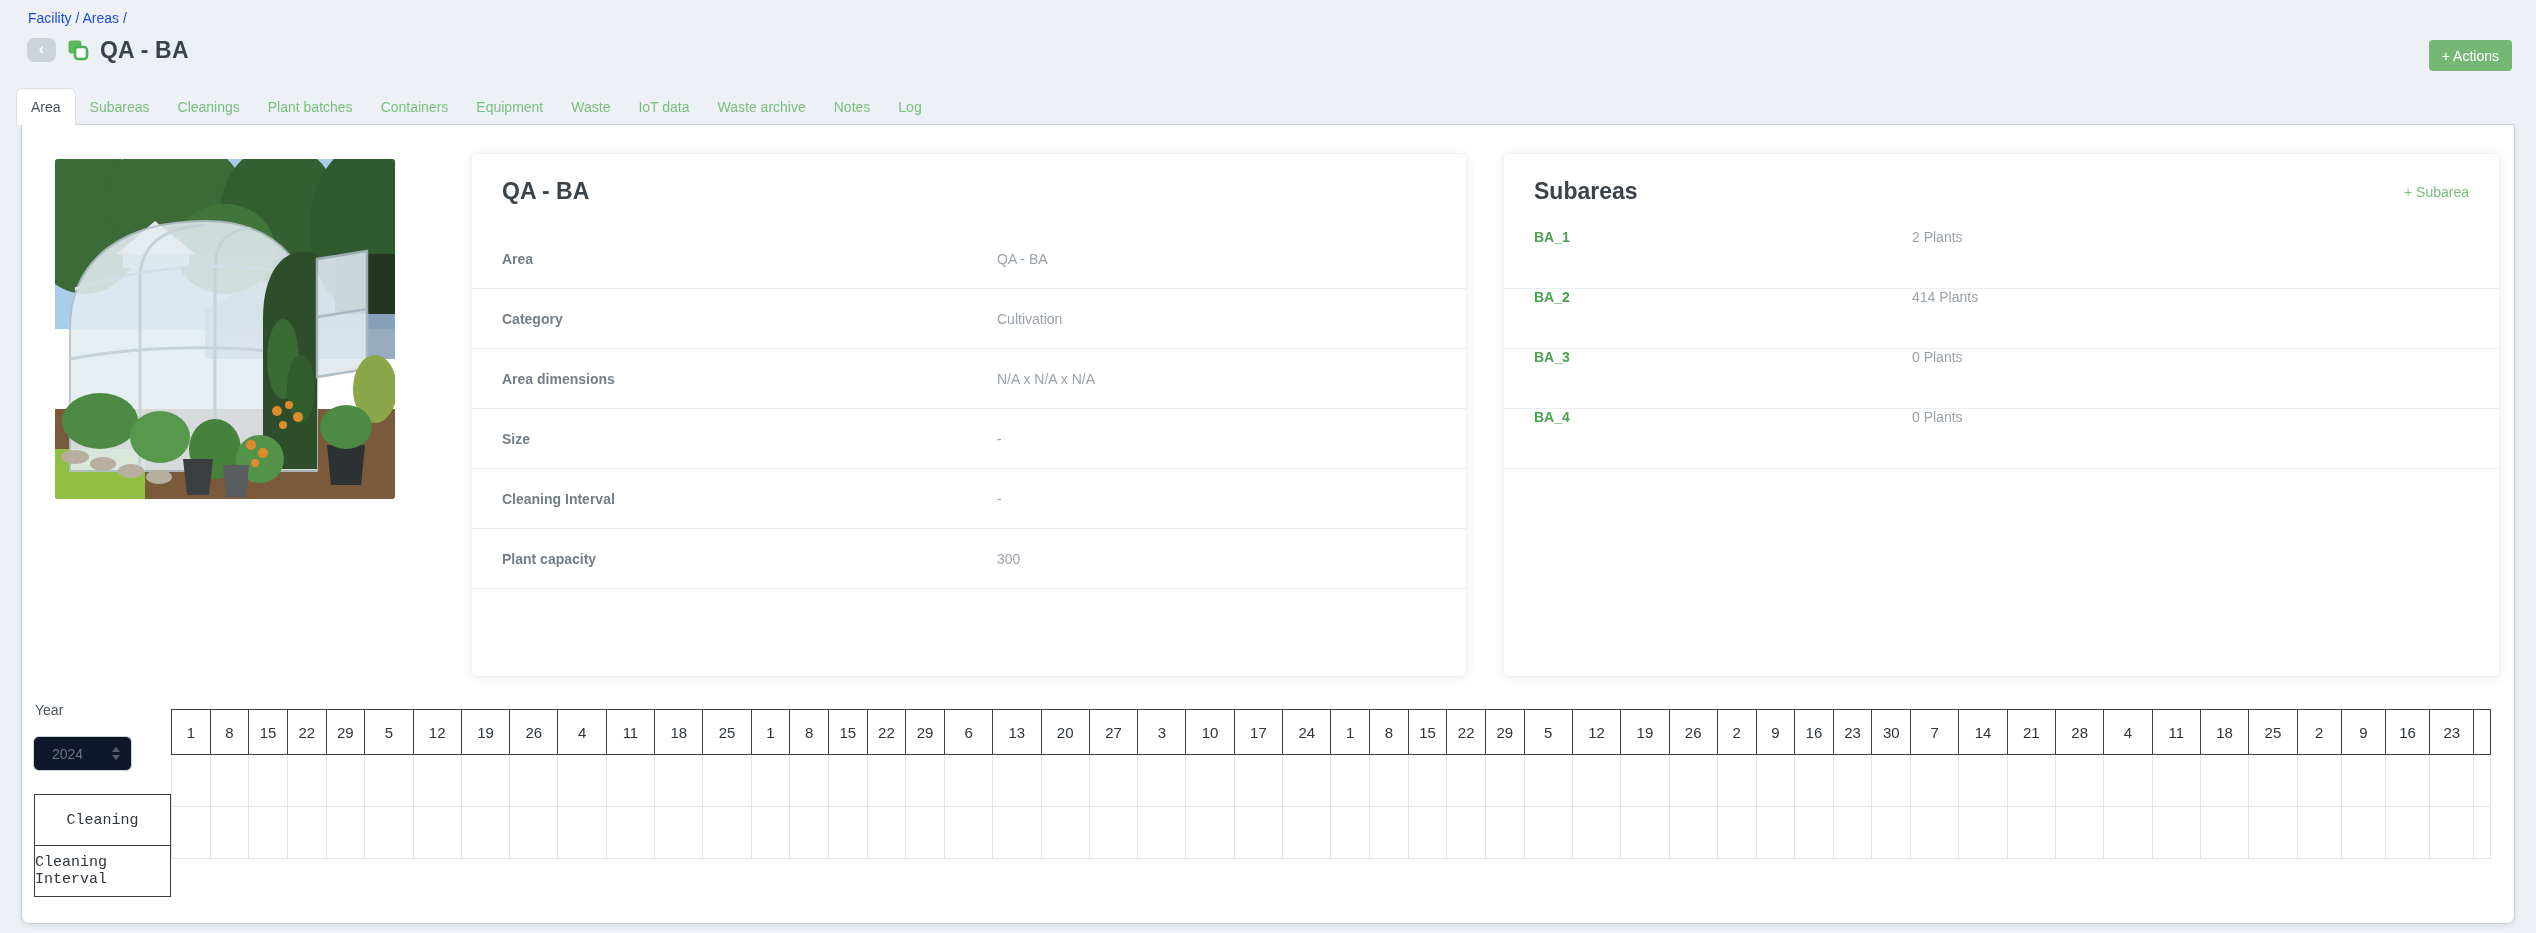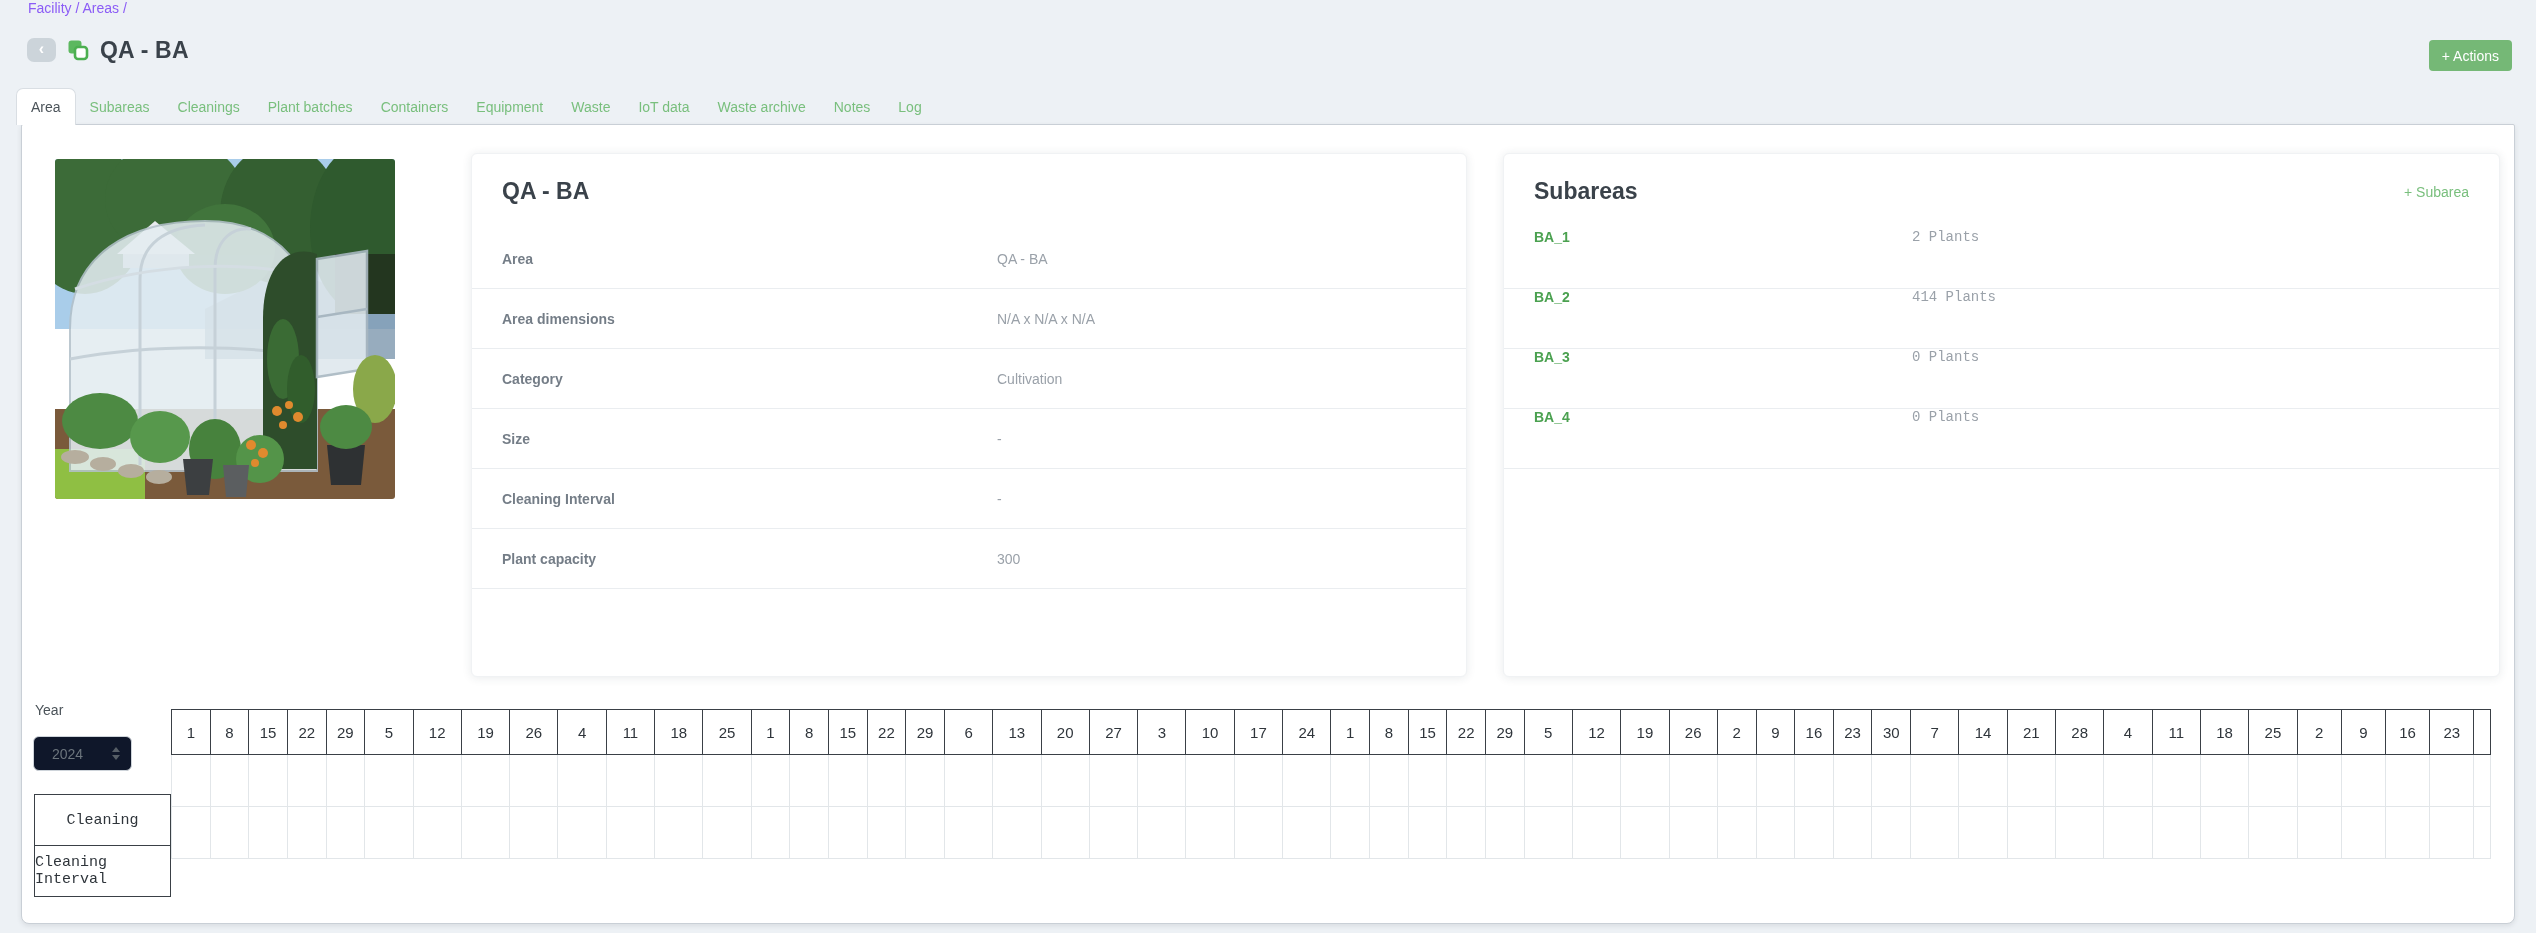--- a/index.html
+++ b/index.html
@@ -1,20 +1,20 @@
 <!DOCTYPE html>
 <html><head>
 <meta charset="utf-8">
 <style>
   * { margin:0; padding:0; box-sizing:border-box; }
   body { background:#edf1f5; font-family:"Liberation Sans", sans-serif; }
   .screen { position:relative; width:2536px; height:933px; background:#edf1f5; overflow:hidden; }
 
   
-  .breadcrumb { position:absolute; left:28px; top:0; font-size:14px; color:#8b5cf6; cursor:pointer; }
+  .breadcrumb { position:absolute; left:28px; top:10px; font-size:14px; color:#1d4ed8; cursor:pointer; }
   .title-row { position:absolute; left:27px; top:37px; display:flex; align-items:center; gap:11px; height:26px; }
   .back-btn { width:29px; height:24px; background:#ccd4da; border-radius:7px; color:#ffffff;
               display:flex; align-items:center; justify-content:center; font-size:16px; font-weight:bold;
               cursor:pointer; line-height:1; padding-bottom:2px; }
   .copy-icon { width:22px; height:22px; display:block; cursor:pointer; }
   .page-title { font-size:23px; font-weight:600; color:#3a424a; letter-spacing:.2px; }
   .actions-btn { position:absolute; right:24px; top:40px; height:31px; padding:0 13px; background:#75b876;
                  border:none; border-radius:4px; color:#fff; font-size:14px; display:flex; align-items:center;
                  cursor:pointer; font-family:inherit; }
 
@@ -37,21 +37,21 @@
   .card-head { height:75px; padding:0 30px; display:flex; align-items:center; justify-content:space-between; }
   .card-title { font-size:23px; font-weight:700; color:#3a424a; }
   .add-link { font-size:14px; color:#79bf7d; cursor:pointer; }
 
   .frow { height:60px; display:flex; align-items:center; border-bottom:1px solid #eaedf0; }
   .flabel { width:525px; padding-left:30px; font-size:14px; font-weight:700; color:#747d87; flex:none; }
   .fvalue { font-size:14px; color:#9aa1a9; }
 
   .srow { height:60px; display:flex; align-items:flex-start; border-bottom:1px solid #eaedf0; }
   .sname { width:408px; padding-left:30px; font-size:14px; font-weight:700; color:#4ba150; flex:none; cursor:pointer; }
-  .splants { font-size:14px; color:#9aa1a9;font-family:Liberation Mono, monospace; }
+  .splants { font-size:14px; color:#9aa1a9; }
 
   
   .year-label { position:absolute; left:13px; top:577px; font-size:14px; color:#4b5359; }
   .year-select { position:absolute; left:11px; top:611px; width:99px; height:35px; border:1px solid #ced4da;
                  border-radius:6px; background:#0f172a; display:flex; align-items:center; justify-content:space-between;
                  padding:0 11px 0 18px; font-size:14px; color:#6c757d; cursor:pointer; }
   .arrows { display:inline-flex; flex-direction:column; gap:3px; }
   .arrows i { width:0; height:0; border-left:4px solid transparent; border-right:4px solid transparent; display:block; }
   .arrows .up { border-bottom:5px solid #565e66; }
   .arrows .dn { border-top:5px solid #565e66; }
@@ -161,26 +161,26 @@
     <section class="card card-details">
       <div class="card-head">
         <span class="card-title">QA - BA</span>
       </div>
       <div>
           <div class="frow">
             <span class="flabel">Area</span>
             <span class="fvalue">QA - BA</span>
           </div>
           <div class="frow">
+            <span class="flabel">Category</span>
+            <span class="fvalue">Cultivation</span>
+          </div>
+          <div class="frow">
             <span class="flabel">Area dimensions</span>
             <span class="fvalue">N/A x N/A x N/A</span>
-          </div>
-          <div class="frow">
-            <span class="flabel">Category</span>
-            <span class="fvalue">Cultivation</span>
           </div>
           <div class="frow">
             <span class="flabel">Size</span>
             <span class="fvalue">-</span>
           </div>
           <div class="frow">
             <span class="flabel">Cleaning Interval</span>
             <span class="fvalue">-</span>
           </div>
           <div class="frow">

